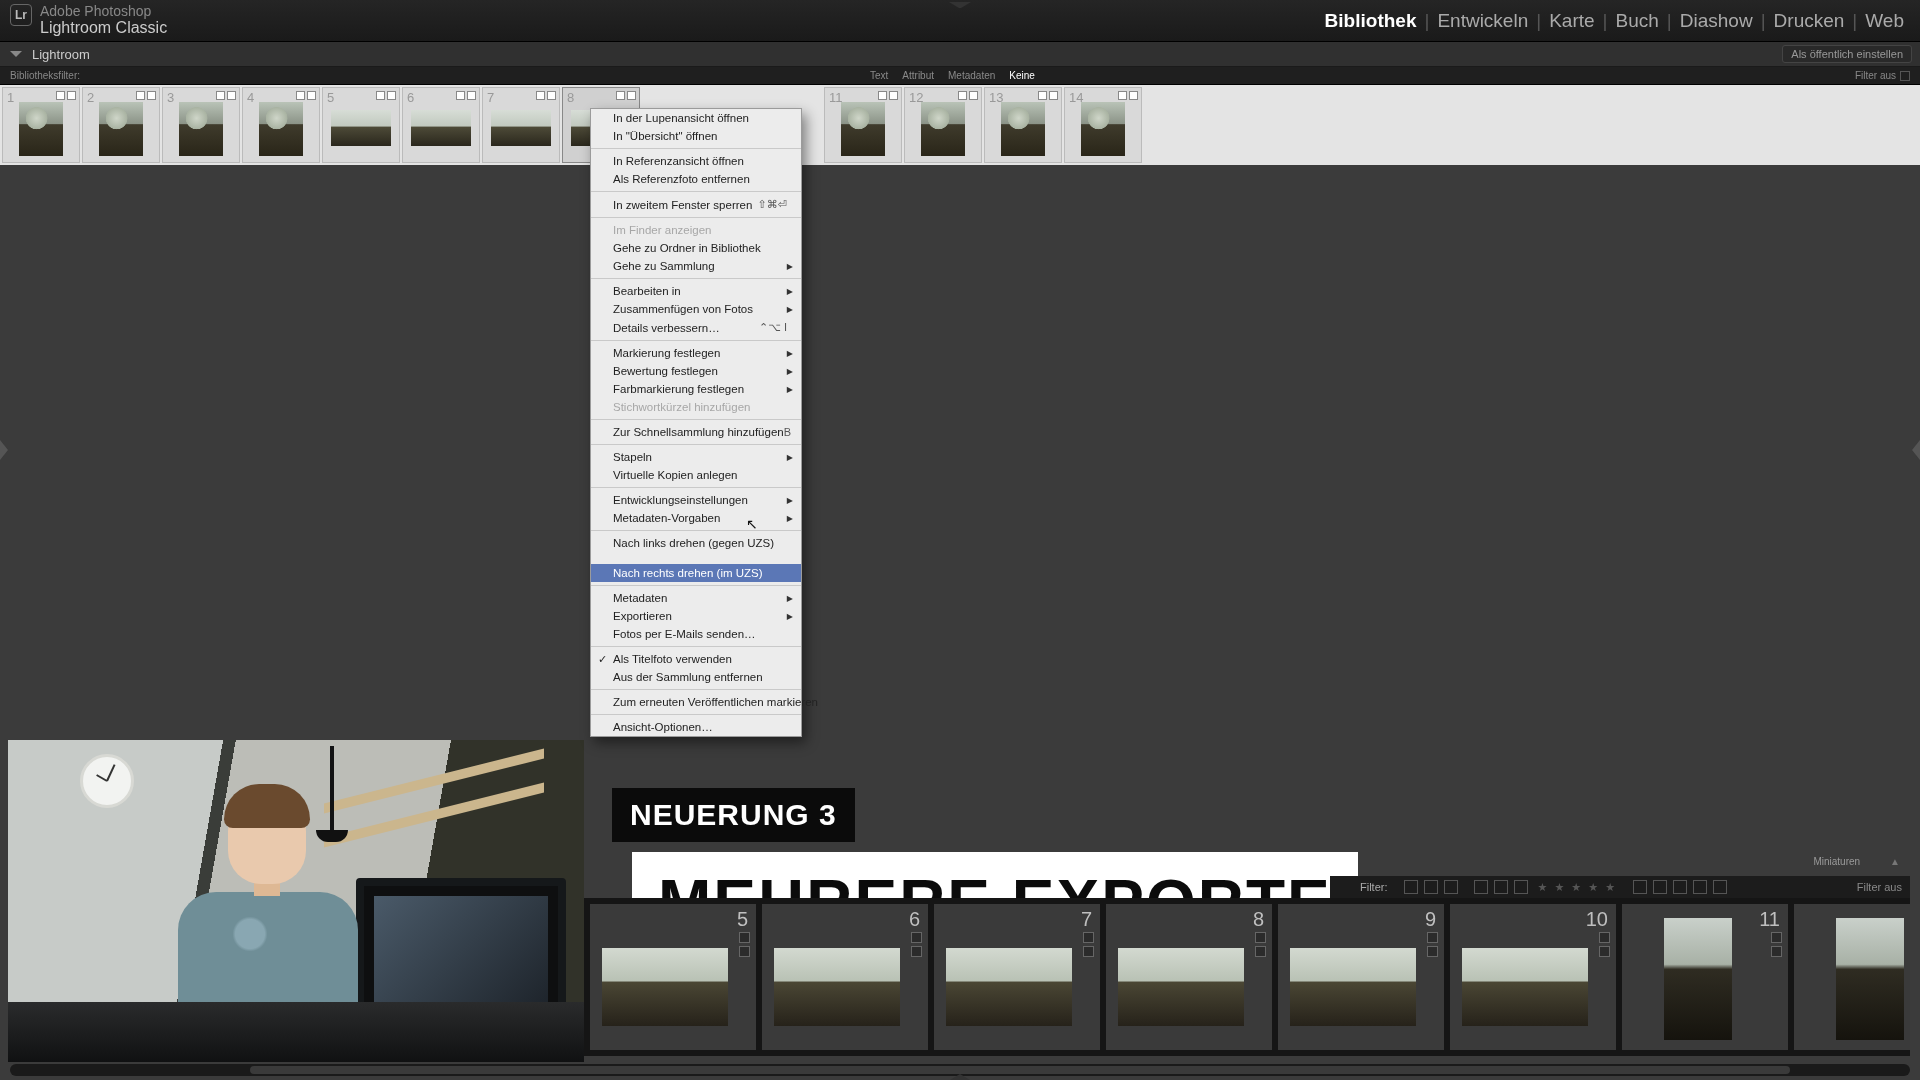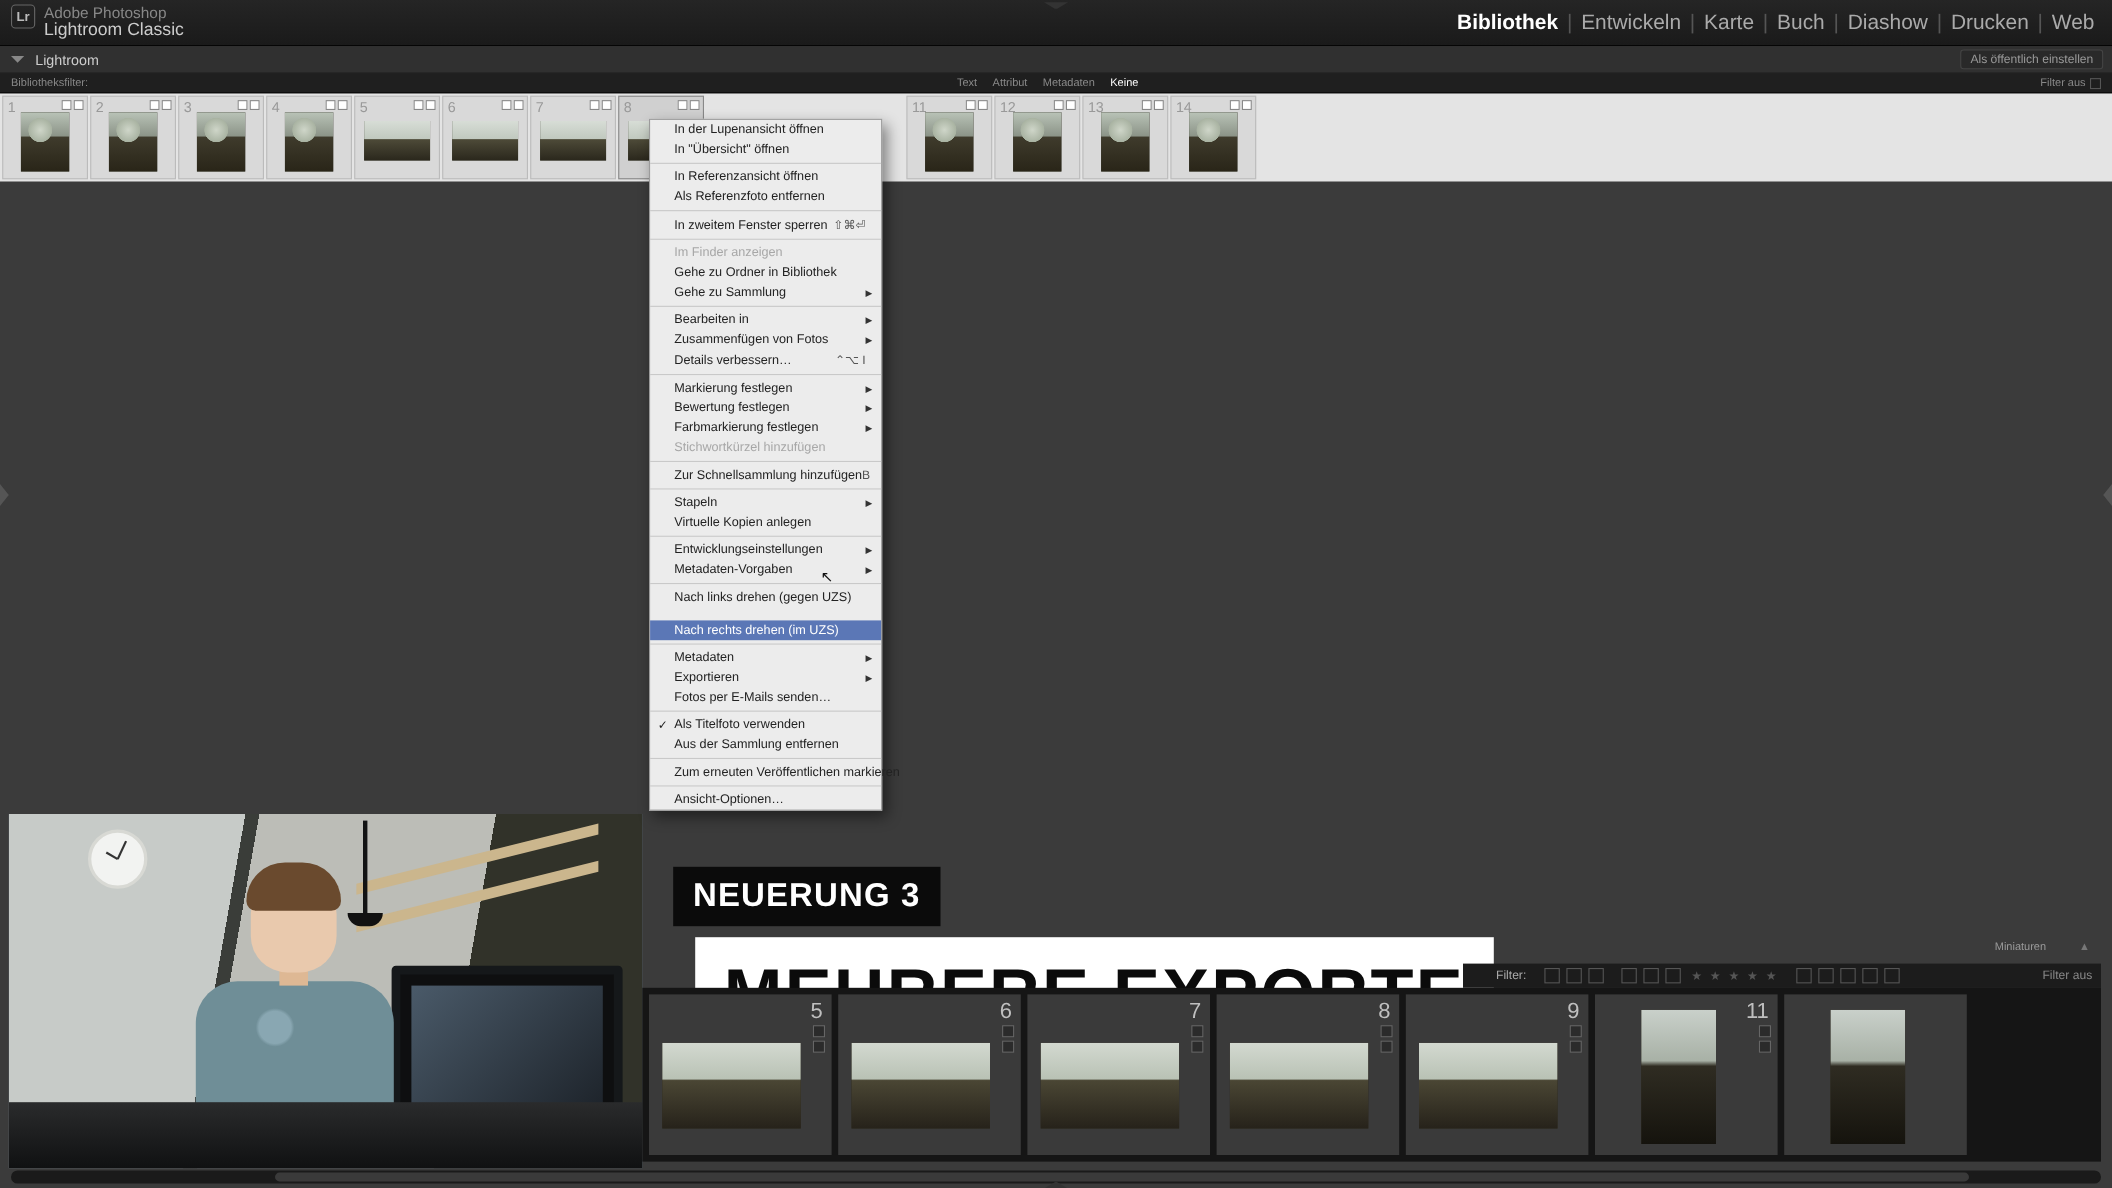--- a/index.html
+++ b/index.html
@@ -607,20 +607,28 @@
       <div class="thumb"></div>
     </div>
   <div class="fcell land">
       <span class="num">9</span>
       <span class="checks">
         <i></i>
         <i></i>
       </span>
       <div class="thumb"></div>
     </div>
+  <div class="fcell land">
+      <span class="num">10</span>
+      <span class="checks">
+        <i></i>
+        <i></i>
+      </span>
+      <div class="thumb"></div>
+    </div>
   <div class="fcell port">
       <span class="num">11</span>
       <span class="checks">
         <i></i>
         <i></i>
       </span>
       <div class="thumb"></div>
     </div>
   <div class="fcell port">
       <div class="thumb"></div>

